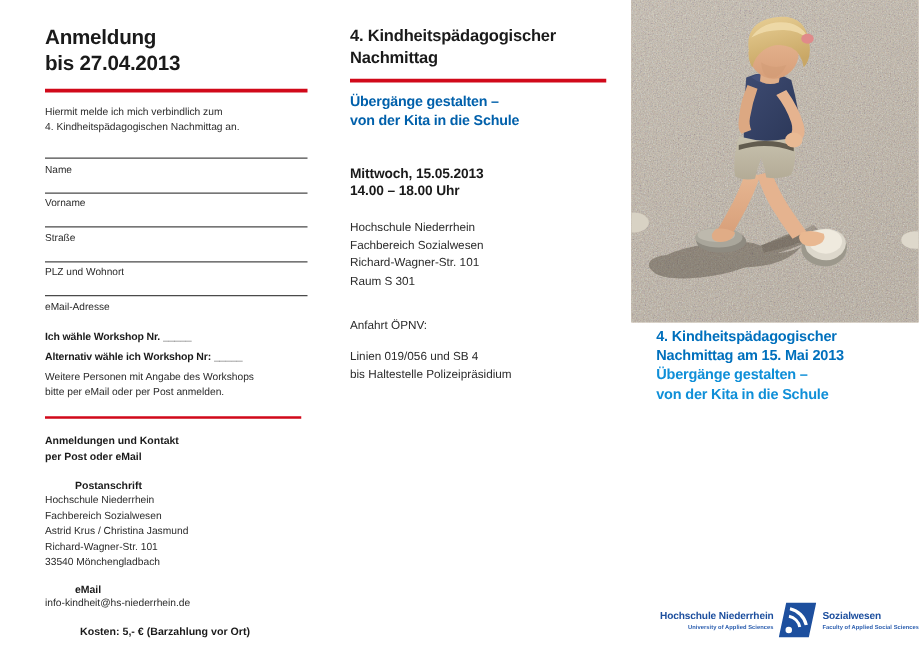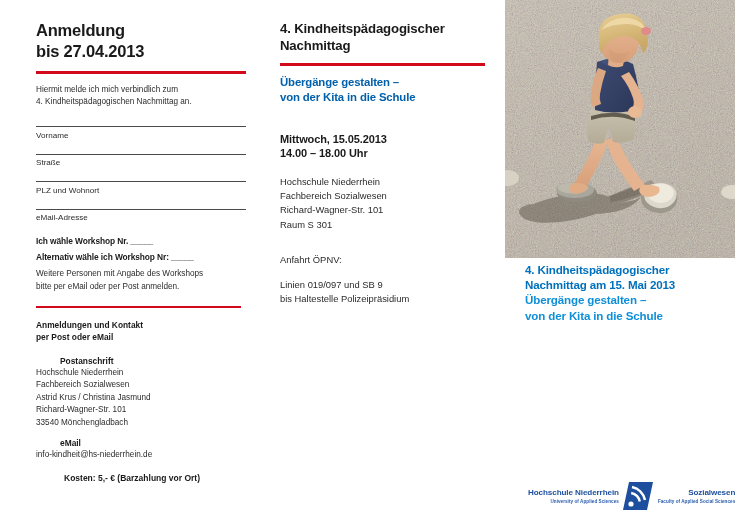--- a/index.html
+++ b/index.html
@@ -243,21 +243,21 @@
   .logo-tag {
     font-size: 4.6px;
     font-weight: bold;
     color: #2a5dae;
     line-height: 1.2;
     margin-top: 1.5px;
     letter-spacing: 0.05px;
     white-space: nowrap;
   }
   .logo-right .logo-name,
-  .logo-right .logo-tag { text-align: right; }
+  .logo-right .logo-tag { text-align: left; }
 </style>
 </head>
 <body>
 
 <div class="page">
 
   <div class="col-left">
 
     <div class="head-title">
       <div>Anmeldung</div>
@@ -265,20 +265,24 @@
     </div>
 
     <div class="rule-red"></div>
 
     <div class="intro">
       <div>Hiermit melde ich mich verbindlich zum</div>
       <div>4. Kindheitspädagogischen Nachmittag an.</div>
     </div>
 
     <div class="fields">
+      <div class="field">
+        <div class="field-line"></div>
+        <div class="field-label">Name</div>
+      </div>
       <div class="field">
         <div class="field-line"></div>
         <div class="field-label">Vorname</div>
       </div>
       <div class="field">
         <div class="field-line"></div>
         <div class="field-label">Straße</div>
       </div>
       <div class="field">
         <div class="field-line"></div>
@@ -347,21 +351,21 @@
       <div>Hochschule Niederrhein</div>
       <div>Fachbereich Sozialwesen</div>
       <div>Richard-Wagner-Str. 101</div>
       <div>Raum S 301</div>
     </div>
 
     <div class="mid-anfahrt-head">Anfahrt ÖPNV:</div>
 
 
     <div class="mid-route">
-      <div>Linien 019/097 und SB 9</div>
+      <div>Linien 019/056 und SB 4</div>
       <div>bis Haltestelle Polizeipräsidium</div>
     </div>
   </div>
 
   <div class="col-right">
 
     <div class="photo">
       <svg width="230" height="258" viewBox="0 0 230 258" xmlns="http://www.w3.org/2000/svg">
         <defs>
           <filter id="grain">

